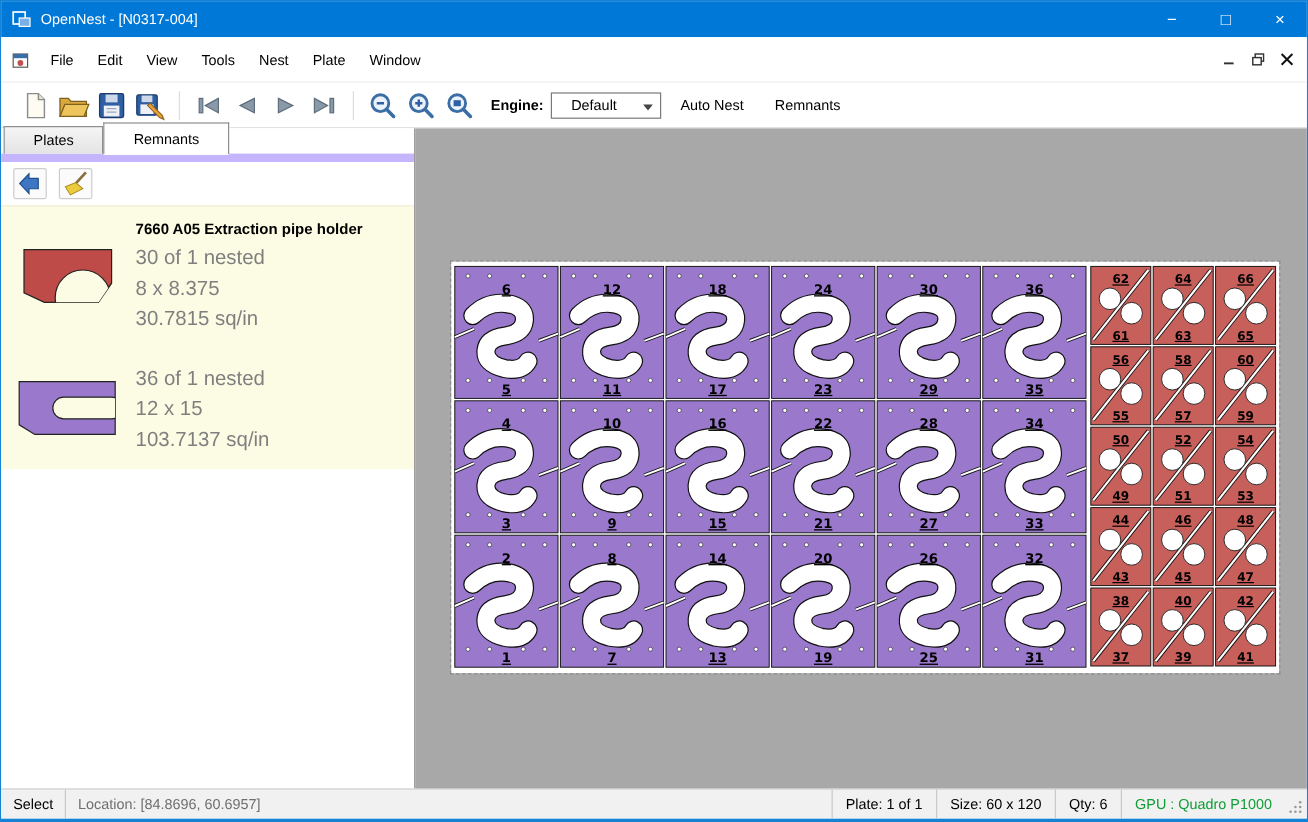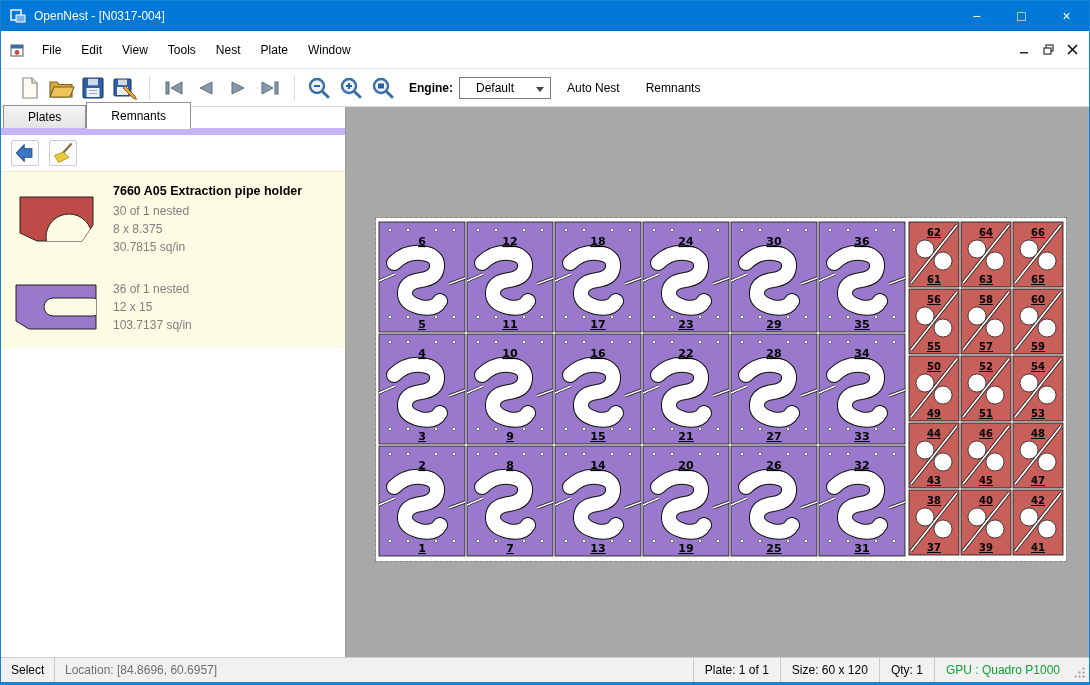--- a/index.html
+++ b/index.html
@@ -49,21 +49,21 @@
 
   .side-toolbar { height:36px; display:flex; align-items:center; gap:10px; padding-left:10px; background:#fff; }
   .side-tb-btn { width:28px; height:26px; display:flex; align-items:center; justify-content:center;
                  border:1px solid #CDCDCD; border-radius:2px; background:#FBFBFB; }
 
   .drawing-list { background:#FCFCE4; border-top:1px solid #EDEDD8; }
   .drawing-item { display:flex; padding:10px 8px 12px 10px; gap:10px; }
   .thumb { width:92px; flex:0 0 92px; display:flex; align-items:center; justify-content:center; }
   .meta { flex:1; padding-top:2px; }
   .d-title { font-weight:bold; font-size:12.5px; margin-bottom:4px; }
-  .d-sub { color:#7F7F7F; font-size:12px; line-height:1.5; }
+  .d-sub { color:#7F7F7F; font-size:17px; line-height:1.5; }
 
   .canvas { flex:1 1 auto; background:#A8A8A8; position:relative; overflow:hidden; }
   .plate { position:absolute; left:30px; top:111px; width:690px; height:343px; background:#fff;
            outline:1px dashed #8C8C8C; }
   .plate text { font-family:"DejaVu Sans", sans-serif; }
 
   
   .statusbar { height:25px; flex:0 0 auto; background:#F1F1F1; border-top:1px solid #CFCFCF;
                display:flex; align-items:center; font-size:12px; }
   .status-mode { width:54px; padding-left:10px; align-self:stretch; display:flex; align-items:center;
@@ -763,21 +763,21 @@
           </g>
         </svg>
     </div>
   </div>
 
   <div class="statusbar">
     <div class="status-mode">Select</div>
     <div class="status-loc">Location: [84.8696, 60.6957]</div>
     <div class="status-sec">Plate: 1 of 1</div>
     <div class="status-sec">Size: 60 x 120</div>
-    <div class="status-sec">Qty: 1</div>
+    <div class="status-sec">Qty: 6</div>
     <div class="status-sec gpu">GPU : Quadro P1000</div>
     <div class="grip">
       <svg width="13" height="13" viewBox="0 0 13 13">
         <circle cx="10.5" cy="2.5" r="1.1" fill="#9A9A9A"></circle>
         <circle cx="10.5" cy="6.5" r="1.1" fill="#9A9A9A"></circle>
         <circle cx="6.5" cy="6.5" r="1.1" fill="#9A9A9A"></circle>
         <circle cx="10.5" cy="10.5" r="1.1" fill="#9A9A9A"></circle>
         <circle cx="6.5" cy="10.5" r="1.1" fill="#9A9A9A"></circle>
         <circle cx="2.5" cy="10.5" r="1.1" fill="#9A9A9A"></circle>
       </svg>

